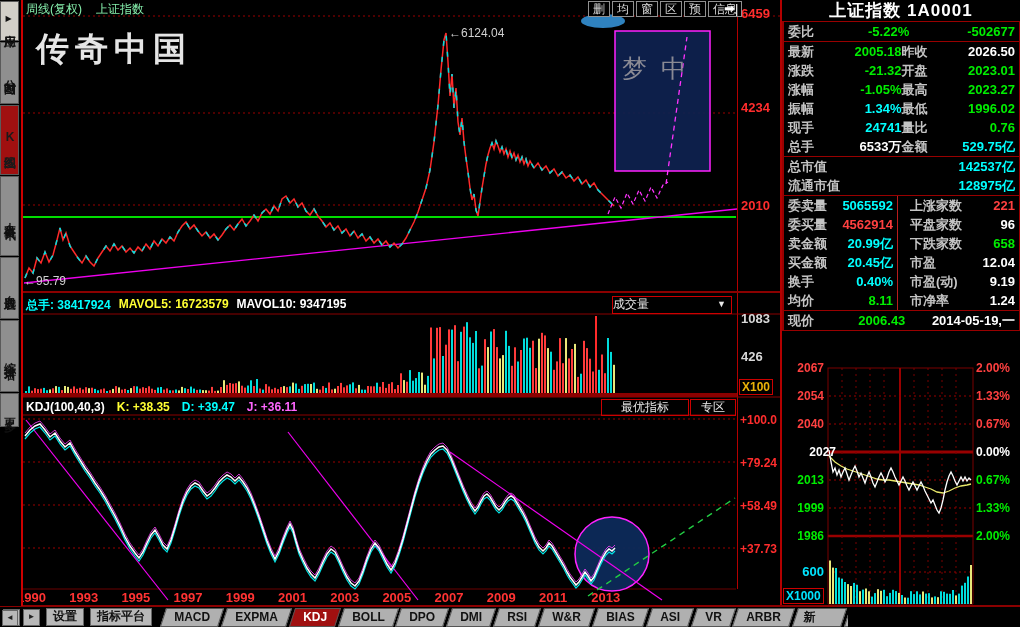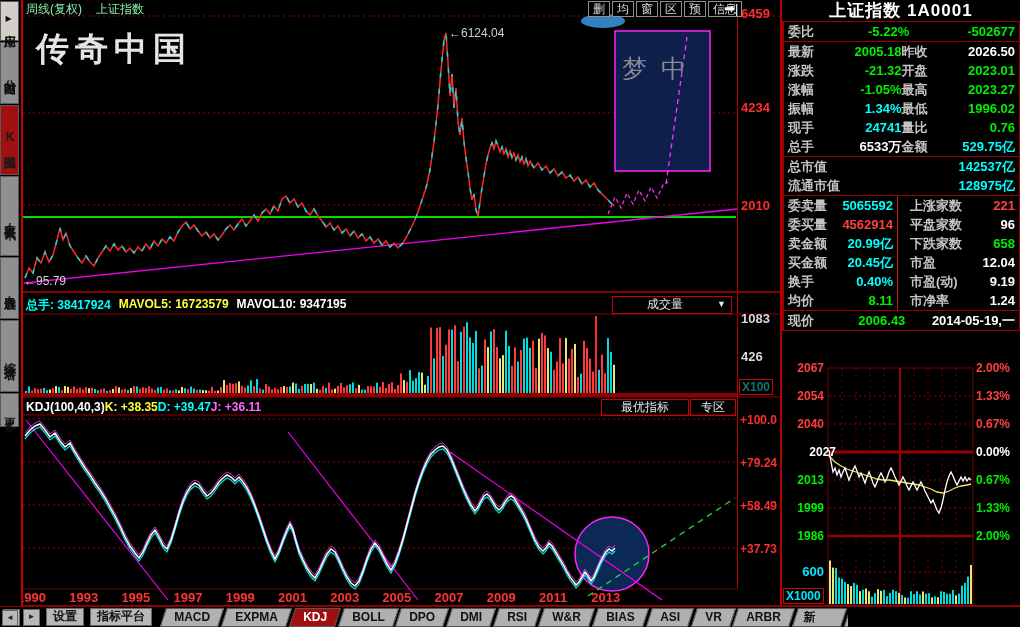--- a/index.html
+++ b/index.html
@@ -33,28 +33,28 @@
     font-family:Liberation Serif, serif;letter-spacing:6px;z-index:0;}
   #peak-label{left:449px;top:26px;color:#d0d0d0;font-size:12px;}
   #low-label{left:24px;top:274px;color:#d0d0d0;font-size:12px;}
   #dream-text{left:622px;top:52px;color:#8a8a94;font-size:25px;letter-spacing:14px;
     font-family:"Liberation Serif","DejaVu Serif",serif;}
   
   .ax{color:#ff2d2d;font-size:13px;font-weight:bold;}
   .ax-main{left:741px;width:40px;}
   .ax-vol{left:741px;width:40px;color:#d8d8d8;}
   .ax-kdj{left:740px;width:42px;font-size:12px;}
-  #x100-label{left:739px;top:379px;border:1px solid #cc0000;color:#0f766e;font-size:12px;
+  #x100-label{left:739px;top:379px;border:1px solid #cc0000;color:#eab308;font-size:12px;
     font-weight:bold;padding:0 2px;}
   
   #vol-header{left:26px;top:297px;font-size:12px;font-weight:bold;display:flex;gap:8px;z-index:3;}
   #vol-dropdown{left:612px;top:296px;width:118px;height:16px;border:1px solid #cc0000;color:#e8e8e8;
-    font-size:12px;text-align:center;line-height:15px;z-index:3;cursor:pointer;}
+    font-size:12px;text-align:left;line-height:15px;z-index:3;cursor:pointer;}
   #vol-dropdown .arr{float:right;margin-right:5px;font-size:9px;}
-  #kdj-header{left:26px;top:400px;font-size:12px;font-weight:bold;display:flex;gap:0;z-index:3;}
+  #kdj-header{left:26px;top:400px;font-size:12px;font-weight:bold;display:flex;gap:12px;z-index:3;}
   .kdj-btn{top:399px;height:15px;border:1px solid #cc0000;color:#e8e8e8;font-size:12px;
     line-height:14px;text-align:center;z-index:3;cursor:pointer;}
   
   .year{color:#ff3333;font-size:13px;font-weight:bold;top:590px;}
   
   .vline{width:2px;background:#b30000;}
   .hline{height:2px;background:#8b0000;}
   
   #quote-panel{left:782px;top:0;width:238px;z-index:3;}
   #quote-title{color:#fff;font-size:17px;font-weight:bold;text-align:center;height:21px;line-height:21px;letter-spacing:1px;}

